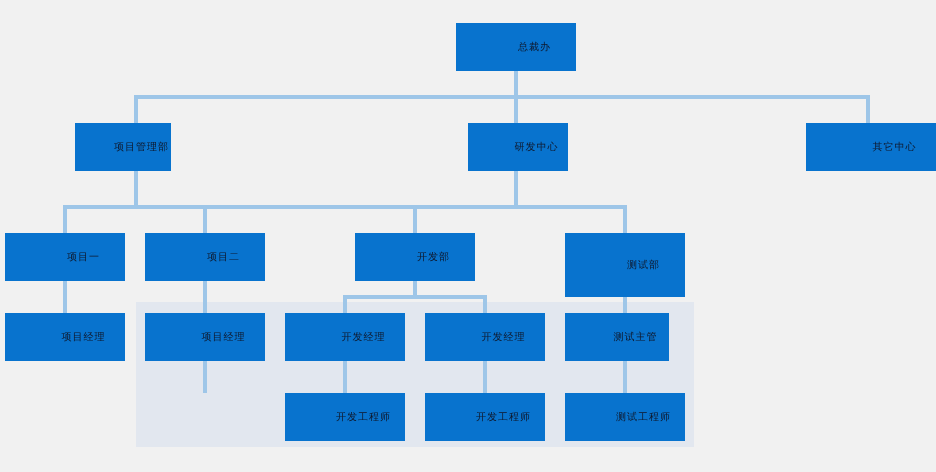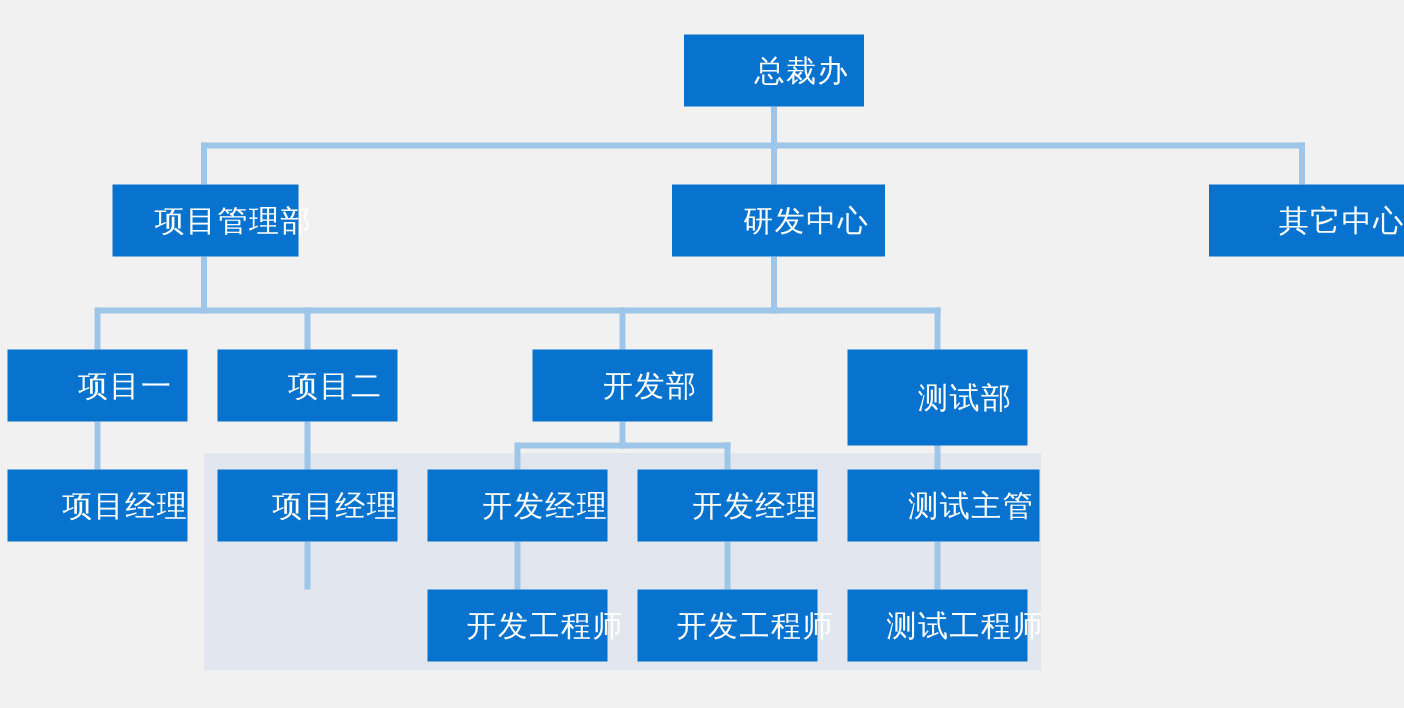--- a/index.html
+++ b/index.html
@@ -19,25 +19,25 @@
 
   
   .ln{position:absolute;background:#9ec6e8;}
   .ln.v{width:4px;}
   .ln.h{height:4px;}
 
   
   .node{
     position:absolute;
     background:#0873ce;
-    color:#ffffff;
+    color:#0f172a;
     display:flex;
     align-items:center;
     justify-content:center;
-    font-size:20px;
+    font-size:10px;
     letter-spacing:1px;
     white-space:nowrap;
     box-sizing:border-box;
     padding-left:37px;
   }
 </style>
 </head>
 <body>
 
 <div id="stage">
@@ -69,32 +69,32 @@
   <div class="ln v" style="left:343px;top:295px;height:18px;"></div>
   <div class="ln v" style="left:483px;top:295px;height:18px;"></div>
 
   <div class="ln v" style="left:203px;top:361px;height:32px;"></div>
   <div class="ln v" style="left:343px;top:361px;height:32px;"></div>
   <div class="ln v" style="left:483px;top:361px;height:32px;"></div>
   <div class="ln v" style="left:623px;top:361px;height:32px;"></div>
 
   <div class="node" style="left:456px;top:23px;width:120px;height:48px;">总裁办</div>
 
-  <div class="node" style="left:75px;top:123px;width:124px;height:48px;">项目管理部</div>
-  <div class="node" style="left:448px;top:123px;width:142px;height:48px;">研发中心</div>
+  <div class="node" style="left:75px;top:123px;width:96px;height:48px;">项目管理部</div>
+  <div class="node" style="left:468px;top:123px;width:100px;height:48px;">研发中心</div>
   <div class="node" style="left:806px;top:123px;width:140px;height:48px;">其它中心</div>
 
   <div class="node" style="left:145px;top:233px;width:120px;height:48px;">项目二</div>
   <div class="node" style="left:5px;top:233px;width:120px;height:48px;">项目一</div>
   <div class="node" style="left:355px;top:233px;width:120px;height:48px;">开发部</div>
   <div class="node" style="left:565px;top:233px;width:120px;height:64px;">测试部</div>
 
   <div class="node" style="left:5px;top:313px;width:120px;height:48px;">项目经理</div>
   <div class="node" style="left:145px;top:313px;width:120px;height:48px;">项目经理</div>
   <div class="node" style="left:285px;top:313px;width:120px;height:48px;">开发经理</div>
   <div class="node" style="left:425px;top:313px;width:120px;height:48px;">开发经理</div>
-  <div class="node" style="left:565px;top:313px;width:128px;height:48px;">测试主管</div>
+  <div class="node" style="left:565px;top:313px;width:104px;height:48px;">测试主管</div>
 
   <div class="node" style="left:285px;top:393px;width:120px;height:48px;">开发工程师</div>
   <div class="node" style="left:425px;top:393px;width:120px;height:48px;">开发工程师</div>
   <div class="node" style="left:565px;top:393px;width:120px;height:48px;">测试工程师</div>
 
 </div>
 
 </body></html>

